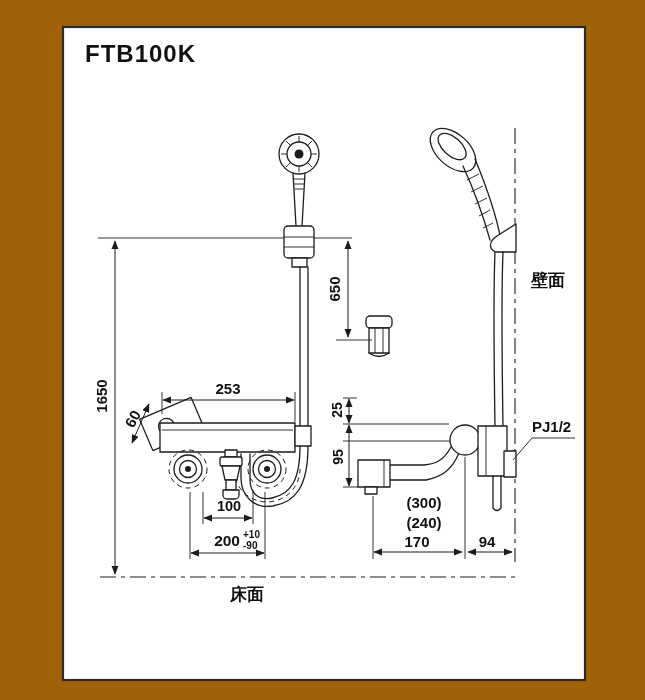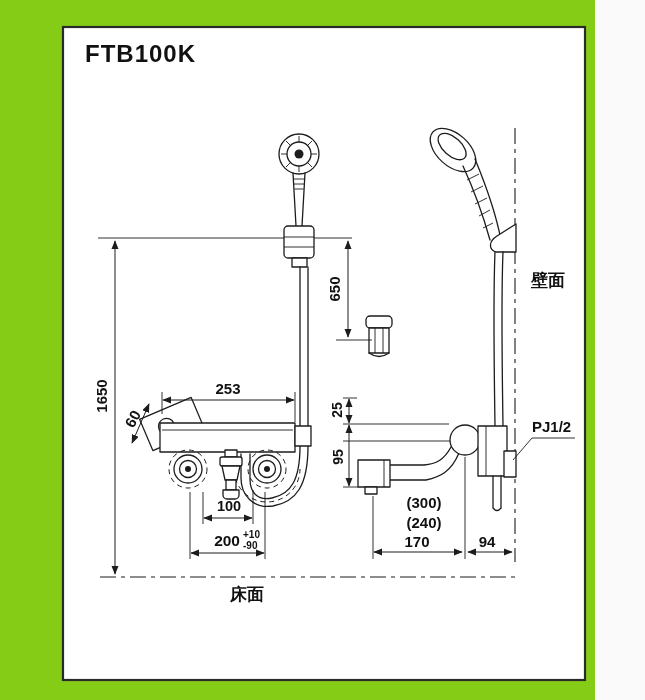--- a/index.html
+++ b/index.html
@@ -1,16 +1,16 @@
 <!DOCTYPE html>
 <html><head>
 <meta charset="utf-8">
 <style>
   html,body{margin:0;padding:0;background:#fafafa;}
-  .stage{position:relative;width:595px;height:700px;background:#84cc16;font-family:"Liberation Sans",sans-serif;}
+  .stage{position:relative;width:645px;height:700px;background:#a16207;font-family:"Liberation Sans",sans-serif;}
   svg{position:absolute;left:0;top:0;}
   svg text{fill:#111;font-family:"Liberation Sans","DejaVu Sans",sans-serif;font-weight:bold;}
   .obj{stroke:#1c1c1c;stroke-width:1.3;fill:none;stroke-linecap:round;stroke-linejoin:round;}
   .objf{stroke:#1c1c1c;stroke-width:1.3;fill:#ffffff;stroke-linejoin:round;}
   .dim{stroke:#1c1c1c;stroke-width:1;fill:none;}
   .thin{stroke:#1c1c1c;stroke-width:.9;fill:none;}
   .dash{stroke:#1c1c1c;stroke-width:1;fill:none;stroke-dasharray:5 4;}
   .cline{stroke:#1c1c1c;stroke-width:1.1;fill:none;stroke-dasharray:16 5 4 5;}
 </style>
 </head>

